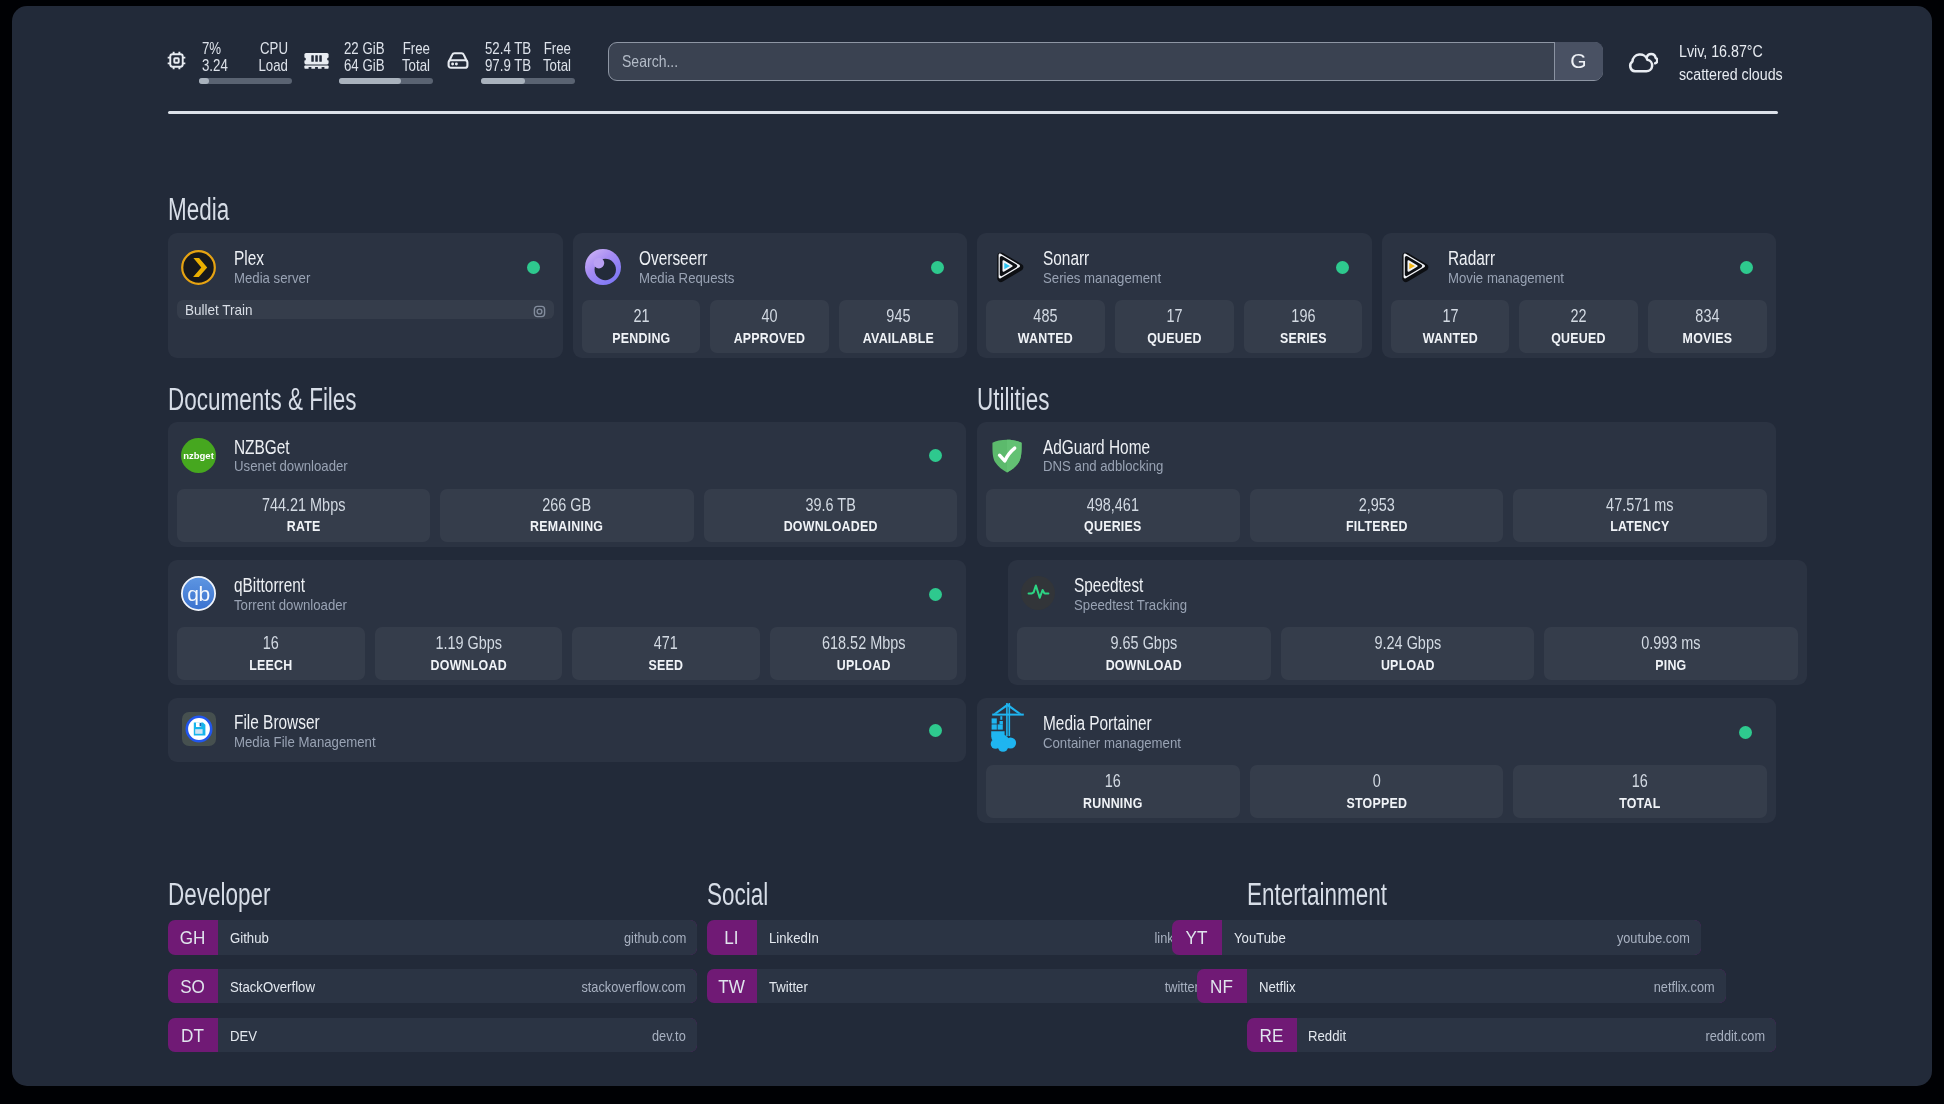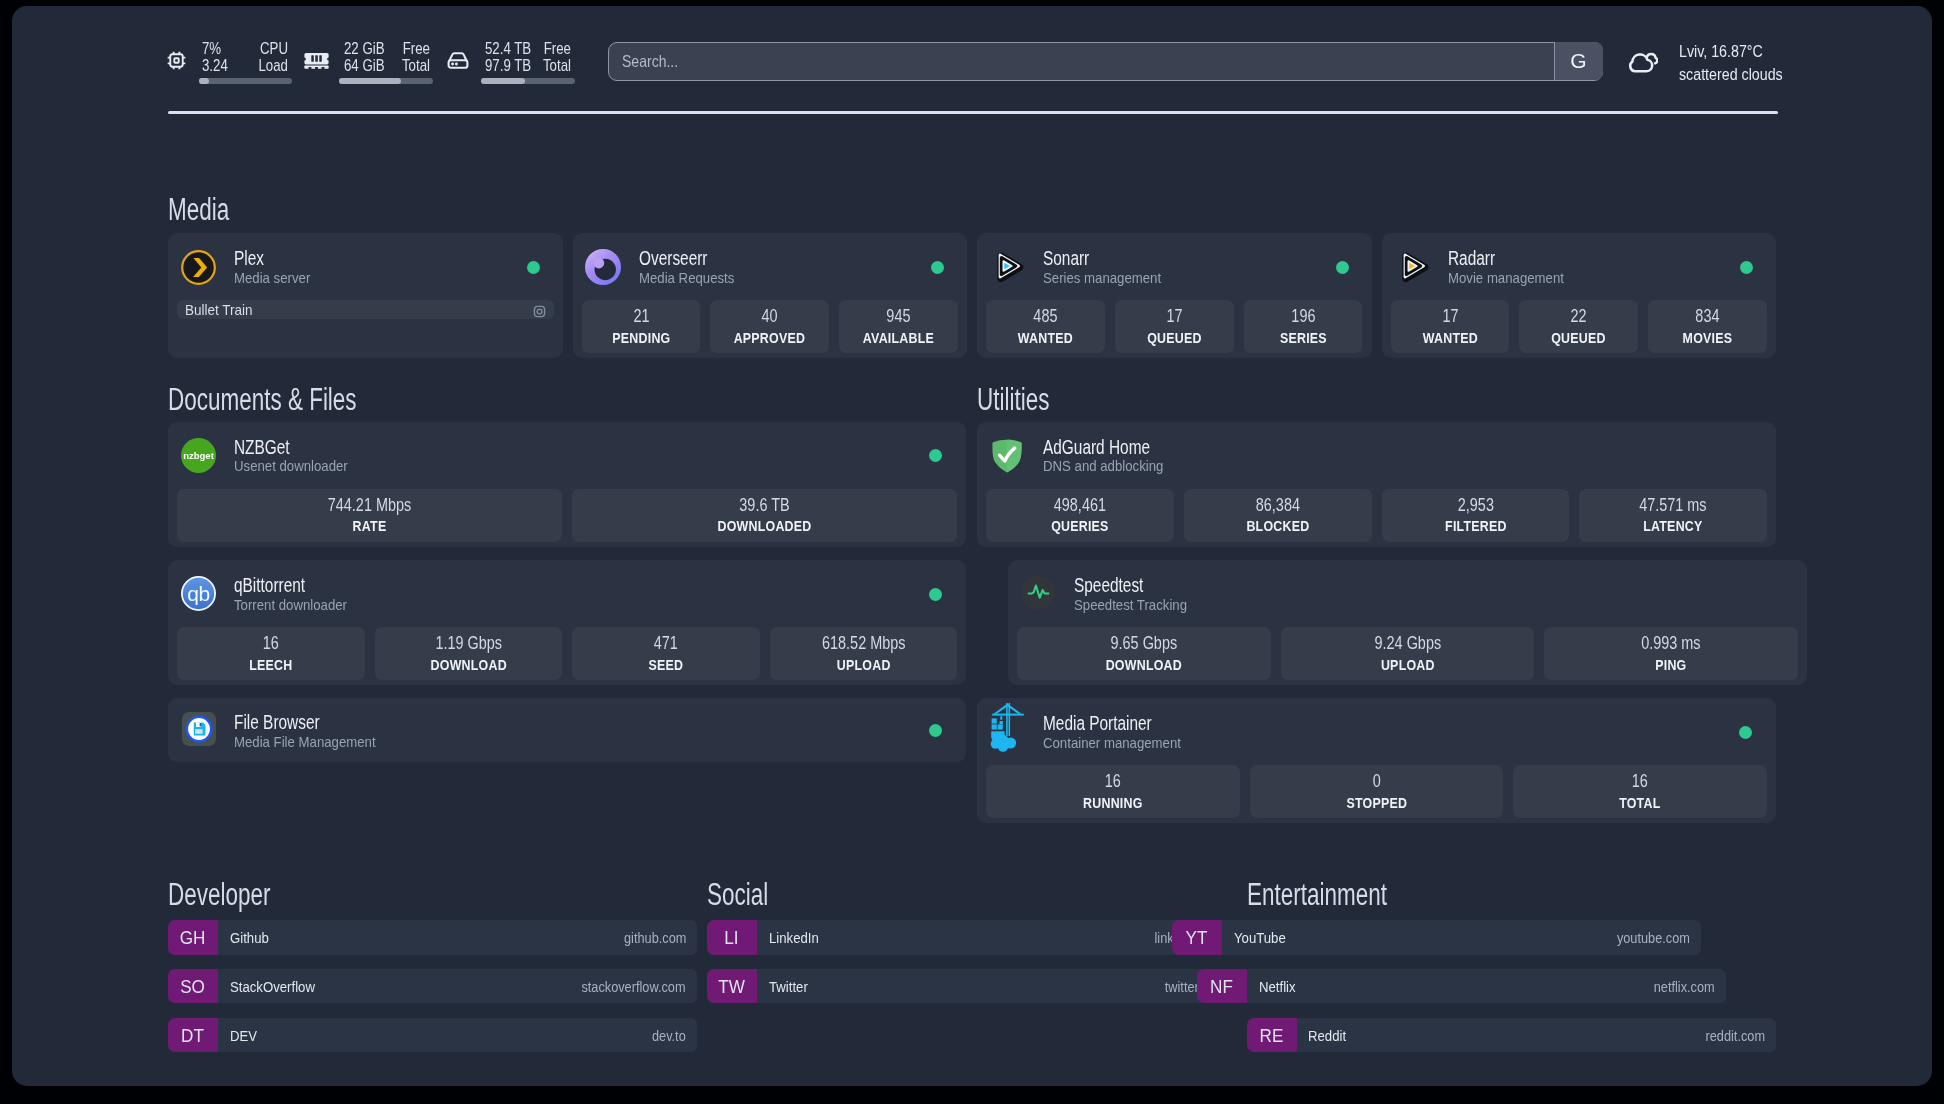--- a/index.html
+++ b/index.html
@@ -241,20 +241,24 @@
   </svg>
   <div class="title">NZBGet</div>
   <div class="sub">Usenet downloader</div>
   <div class="dot" style="left:761px;top:27.5px"></div>
   <div class="stats">
     <div class="blk">
         <div class="v">744.21 Mbps</div>
         <div class="l">RATE</div>
       </div>
     <div class="blk">
+        <div class="v">266 GB</div>
+        <div class="l">REMAINING</div>
+      </div>
+    <div class="blk">
         <div class="v">39.6 TB</div>
         <div class="l">DOWNLOADED</div>
       </div>
   </div>
 </div>
 
 <div class="card" style="left:168px;top:560px;width:798px;height:125px">
   <svg class="icon" viewBox="0 0 35 35">
     <defs>
         <linearGradient id="qbg" x1="0" y1="0" x2="0" y2="1">
@@ -310,24 +314,20 @@
     <path d="M17.5 2.6 C12.2 2.6 7.1 3.7 4.1 5.4 C4.1 12.2 3.9 19.2 6.8 23.6 C9.1 27.2 12.9 30.4 17.5 32.6 C22.1 30.4 25.9 27.2 28.2 23.6 C31.1 19.2 30.9 12.2 30.9 5.4 C27.9 3.7 22.8 2.6 17.5 2.6 Z" fill="#5cba6c"></path>
     <path d="M17.5 2.6 C22.8 2.6 27.9 3.7 30.9 5.4 C30.9 12.2 31.1 19.2 28.2 23.6 C25.9 27.2 22.1 30.4 17.5 32.6 Z" fill="#63c173"></path>
     <path d="M10.6 16.8 L15.4 22.1 C17.6 17.3 20.3 13.6 24.6 10.2" fill="none" stroke="#ffffff" stroke-width="3.1" stroke-linecap="round" stroke-linejoin="round"></path>
   </svg>
   <div class="title">AdGuard Home</div>
   <div class="sub">DNS and adblocking</div>
   <div class="stats">
     <div class="blk">
         <div class="v">498,461</div>
         <div class="l">QUERIES</div>
-      </div>
-    <div class="blk">
-        <div class="v">86,384</div>
-        <div class="l">BLOCKED</div>
       </div>
     <div class="blk">
         <div class="v">2,953</div>
         <div class="l">FILTERED</div>
       </div>
     <div class="blk">
         <div class="v">47.571 ms</div>
         <div class="l">LATENCY</div>
       </div>
   </div>

